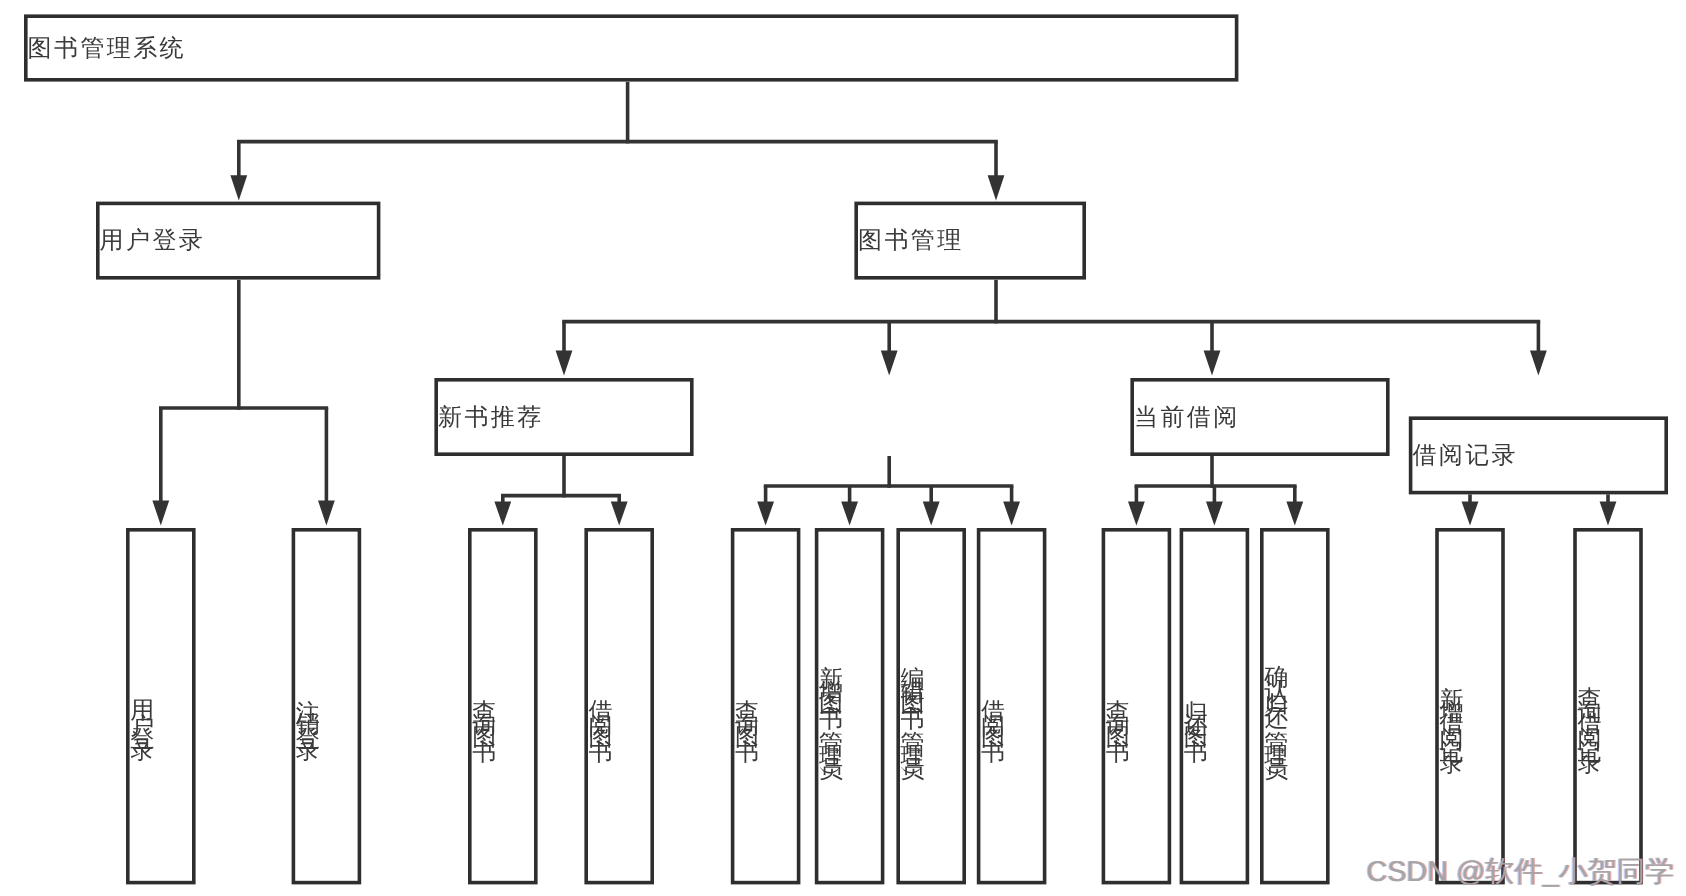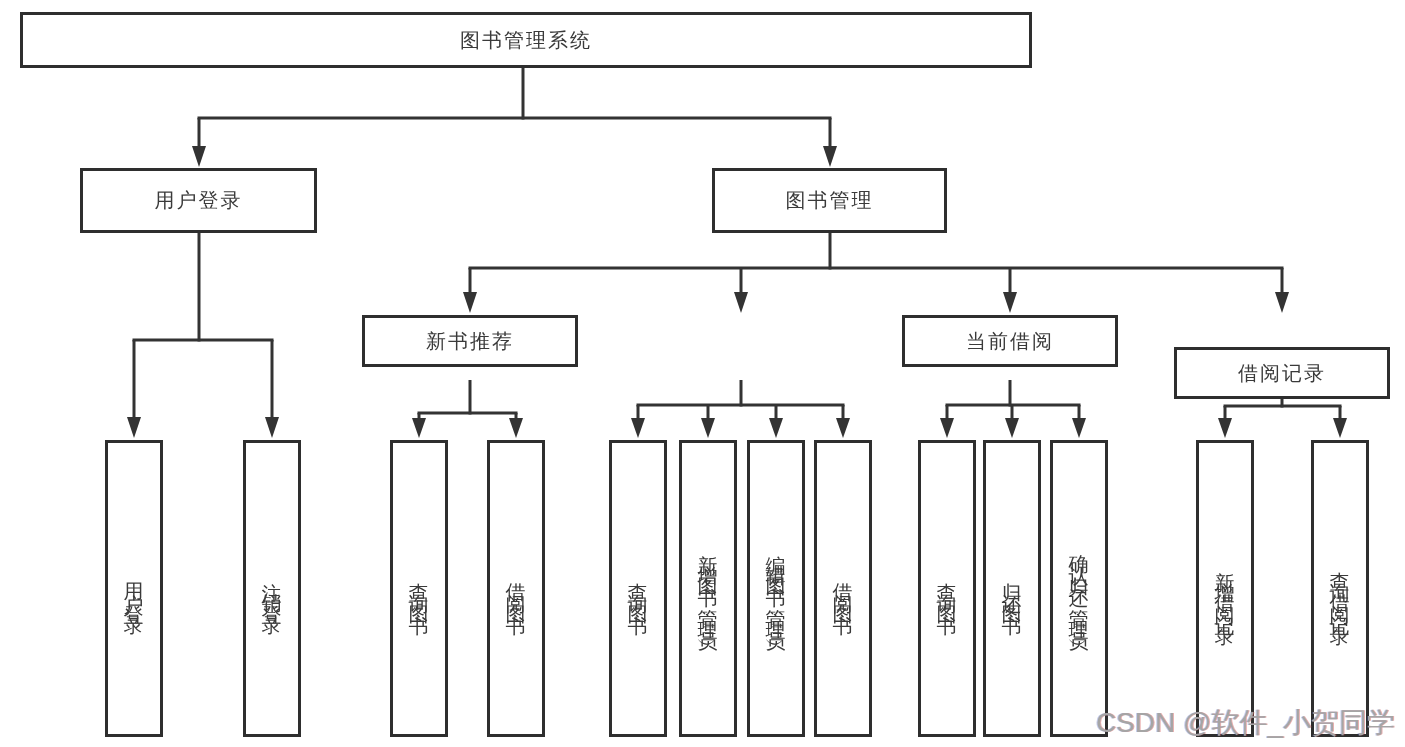--- a/index.html
+++ b/index.html
@@ -9,42 +9,42 @@
     background:var(--background);
     font-family:"Liberation Sans","DejaVu Sans",sans-serif;
     overflow:hidden;
   }
   .connectors { position:absolute; left:0; top:0; width:1405px; height:747px; }
   .connectors line { stroke:var(--line); stroke-width:3; }
   .connectors polygon { fill:var(--line); }
   .box {
     position:absolute; box-sizing:border-box; background:#fff;
     border:3px solid var(--border); color:var(--text);
-    display:flex; align-items:center; justify-content:center;
+    display:flex; align-items:center; 
   }
   .hlabel { font-size:20px; letter-spacing:2px; white-space:nowrap; }
   .root  { left:20px;  top:12px;  width:1012px; height:56px; }
   .lvl2a { left:80px;  top:168px; width:237px;  height:65px; }
-  .lvl2b { left:712px; top:168px; width:235px;  height:65px; }
-  .lvl3  { top:315px; width:216px; height:52px; }
-  .l3a { left:362px; } .l3b { left:633px; } .l3c { left:902px; } .l3d { left:1174px;margin-top:32px; }
+  .lvl2b { left:712px; top:168px; width:193px;  height:65px; }
+  .lvl3  { top:315px; width:216px; height:65px; }
+  .l3a { left:362px; } .l3b { left:633px; } .l3c { left:942px; } .l3d { left:1174px;margin-top:32px; }
   .leaf { top:440px; width:58px; height:297px; }
   .vtext {
     writing-mode:vertical-rl; text-orientation:mixed;
     font-size:20px; letter-spacing:11px; line-height:1; white-space:nowrap;
   }
   .lf1  { left:105px; }  .lf2  { left:243px; }
   .lf3  { left:390px; }  .lf4  { left:487px; }
   .lf5  { left:609px; }  .lf6  { left:679px; }
   .lf7  { left:747px; }  .lf8  { left:814px; }
   .lf9  { left:918px; }  .lf10 { left:983px; }  .lf11 { left:1050px; }
   .lf12 { left:1196px; } .lf13 { left:1311px; }
   .watermark {
     position:absolute; right:10px; bottom:5px;
-    font-size:28px; color:var(--watermark); white-space:nowrap;
+    font-size:24px; color:var(--watermark); white-space:nowrap;
     text-shadow:1px 0 rgba(205,75,75,.45), -1px 0 rgba(90,110,200,.35);
   }
 </style>
 </head>
 <body>
 
 <div class="canvas">
 
   <svg class="connectors" viewBox="0 0 1405 747" xmlns="http://www.w3.org/2000/svg">
 

